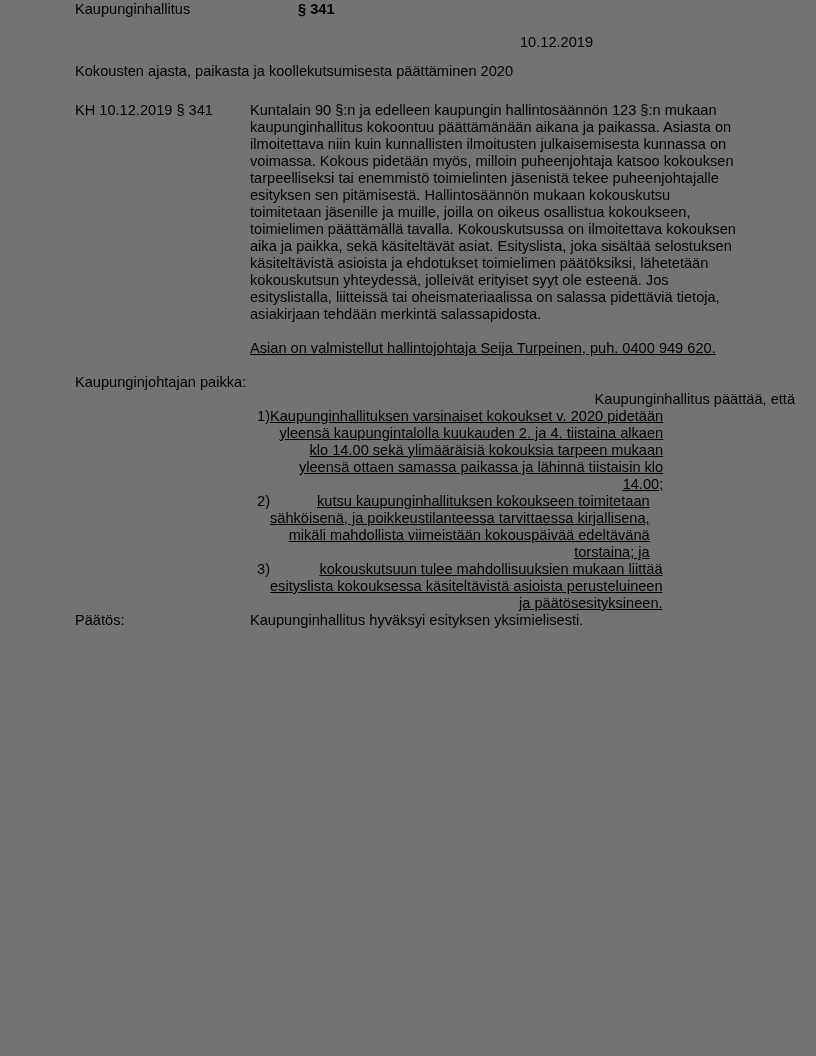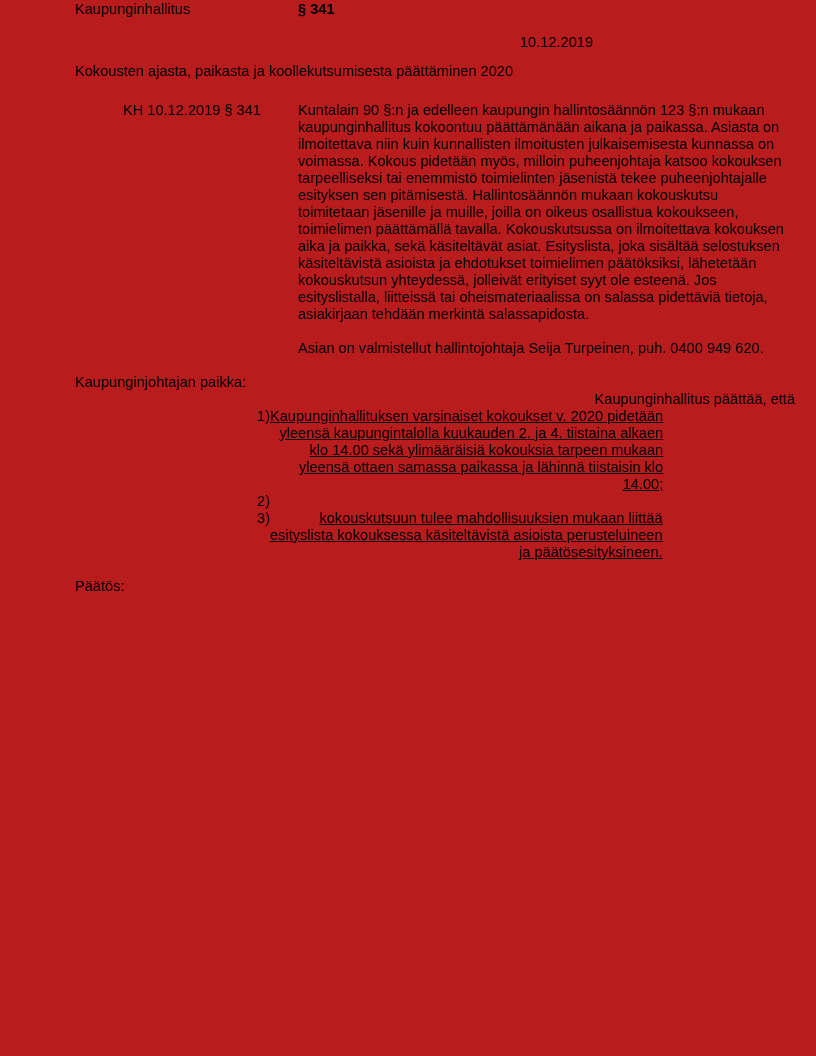--- a/index.html
+++ b/index.html
@@ -1,46 +1,46 @@
 <!DOCTYPE html>
 <html><head>
 <meta charset="utf-8">
 <style>
   * { margin: 0; padding: 0; box-sizing: border-box; }
   html, body { background: #ffffff; }
   .page {
     position: relative;
     width: 816px;
     height: 1056px;
-    background: #b91c1c;
+    background: #737373;
     color: #000000;
     font-family: "Liberation Sans", "DejaVu Sans", sans-serif;
     font-size: 14.6px;
     line-height: 17px;
     padding: 1px 26px 0 75px;
     overflow: hidden;
   }
   .header-row { display: flex; }
   .h-organ   { width: 223px; flex: 0 0 223px; }
   .h-section { width: 222px; flex: 0 0 222px; font-weight: bold; }
   .h-date    { flex: 1; margin-top: 33px; }
   .subject { margin-top: 12px; }
   .docnum  { margin-top: 13px; }
   .row { display: flex; align-items: flex-start; }
-  .body-row { margin-top: 22px; margin-left: 48px; }
+  .body-row { margin-top: 22px; }
   .col-label { width: 175px; flex: 0 0 175px; }
   .col-content { width: 545px; }
   .para { white-space: pre; }
-  .note { margin-top: 17px; }
+  .note { margin-top: 17px; text-decoration: underline; }
   .proposal { margin-top: 17px; }
   .proposal-content { margin-left: 175px; width: 545px; text-align: right; }
   .list-item { display: flex; align-items: flex-start; }
   .marker { flex: 0 0 20px; }
   .item-text { white-space: pre; text-decoration: underline; }
-  .decision-row { margin-top: 17px; }
+  .decision-row { }
 </style>
 </head>
 <body>
 
 <div class="page">
 
   <div class="header-row">
     <span class="h-organ">Kaupunginhallitus</span>
     <span class="h-section">§ 341</span>
     <span class="h-date">10.12.2019</span>
@@ -76,27 +76,32 @@
       <div class="list-item">
         <span class="marker">1)</span>
         <span class="item-text">Kaupunginhallituksen varsinaiset kokoukset v. 2020 pidetään
 yleensä kaupungintalolla kuukauden 2. ja 4. tiistaina alkaen
 klo 14.00 sekä ylimääräisiä kokouksia tarpeen mukaan
 yleensä ottaen samassa paikassa ja lähinnä tiistaisin klo
 14.00;</span>
       </div>
       <div class="list-item">
         <span class="marker">2)</span>
+        <span class="item-text">kutsu kaupunginhallituksen kokoukseen toimitetaan
+sähköisenä, ja poikkeustilanteessa tarvittaessa kirjallisena,
+mikäli mahdollista viimeistään kokouspäivää edeltävänä
+torstaina; ja</span>
       </div>
       <div class="list-item">
         <span class="marker">3)</span>
         <span class="item-text">kokouskutsuun tulee mahdollisuuksien mukaan liittää
 esityslista kokouksessa käsiteltävistä asioista perusteluineen
 ja päätösesityksineen.</span>
       </div>
     </div>
   </div>
 
   <div class="row decision-row">
     <div class="col-label">Päätös:</div>
+    <div class="col-content">Kaupunginhallitus hyväksyi esityksen yksimielisesti.</div>
   </div>
 
 </div>
 
 </body></html>

